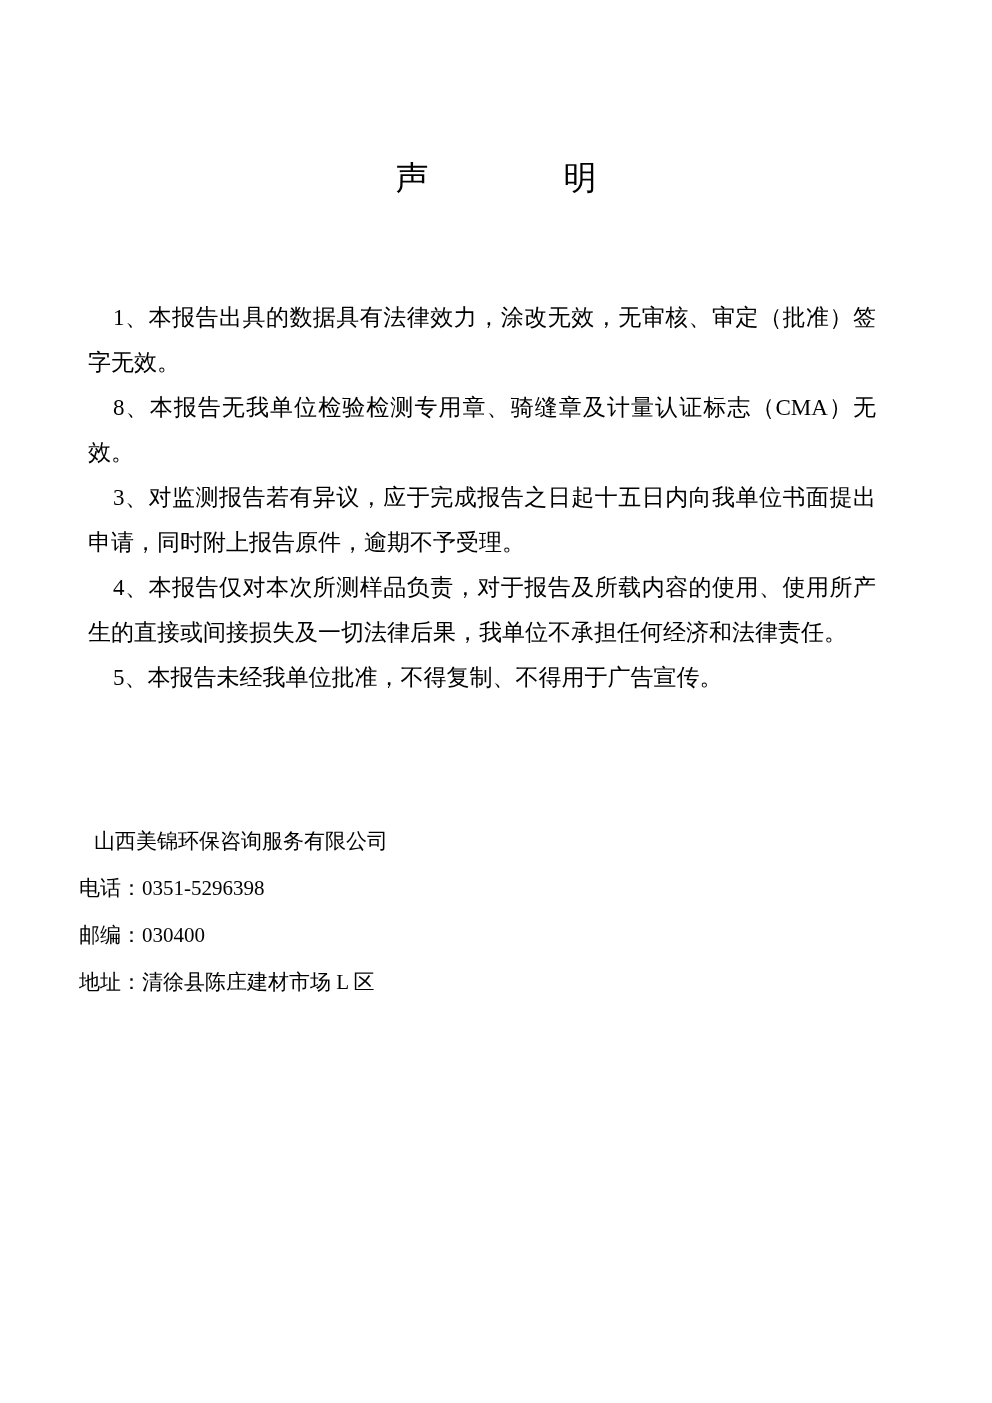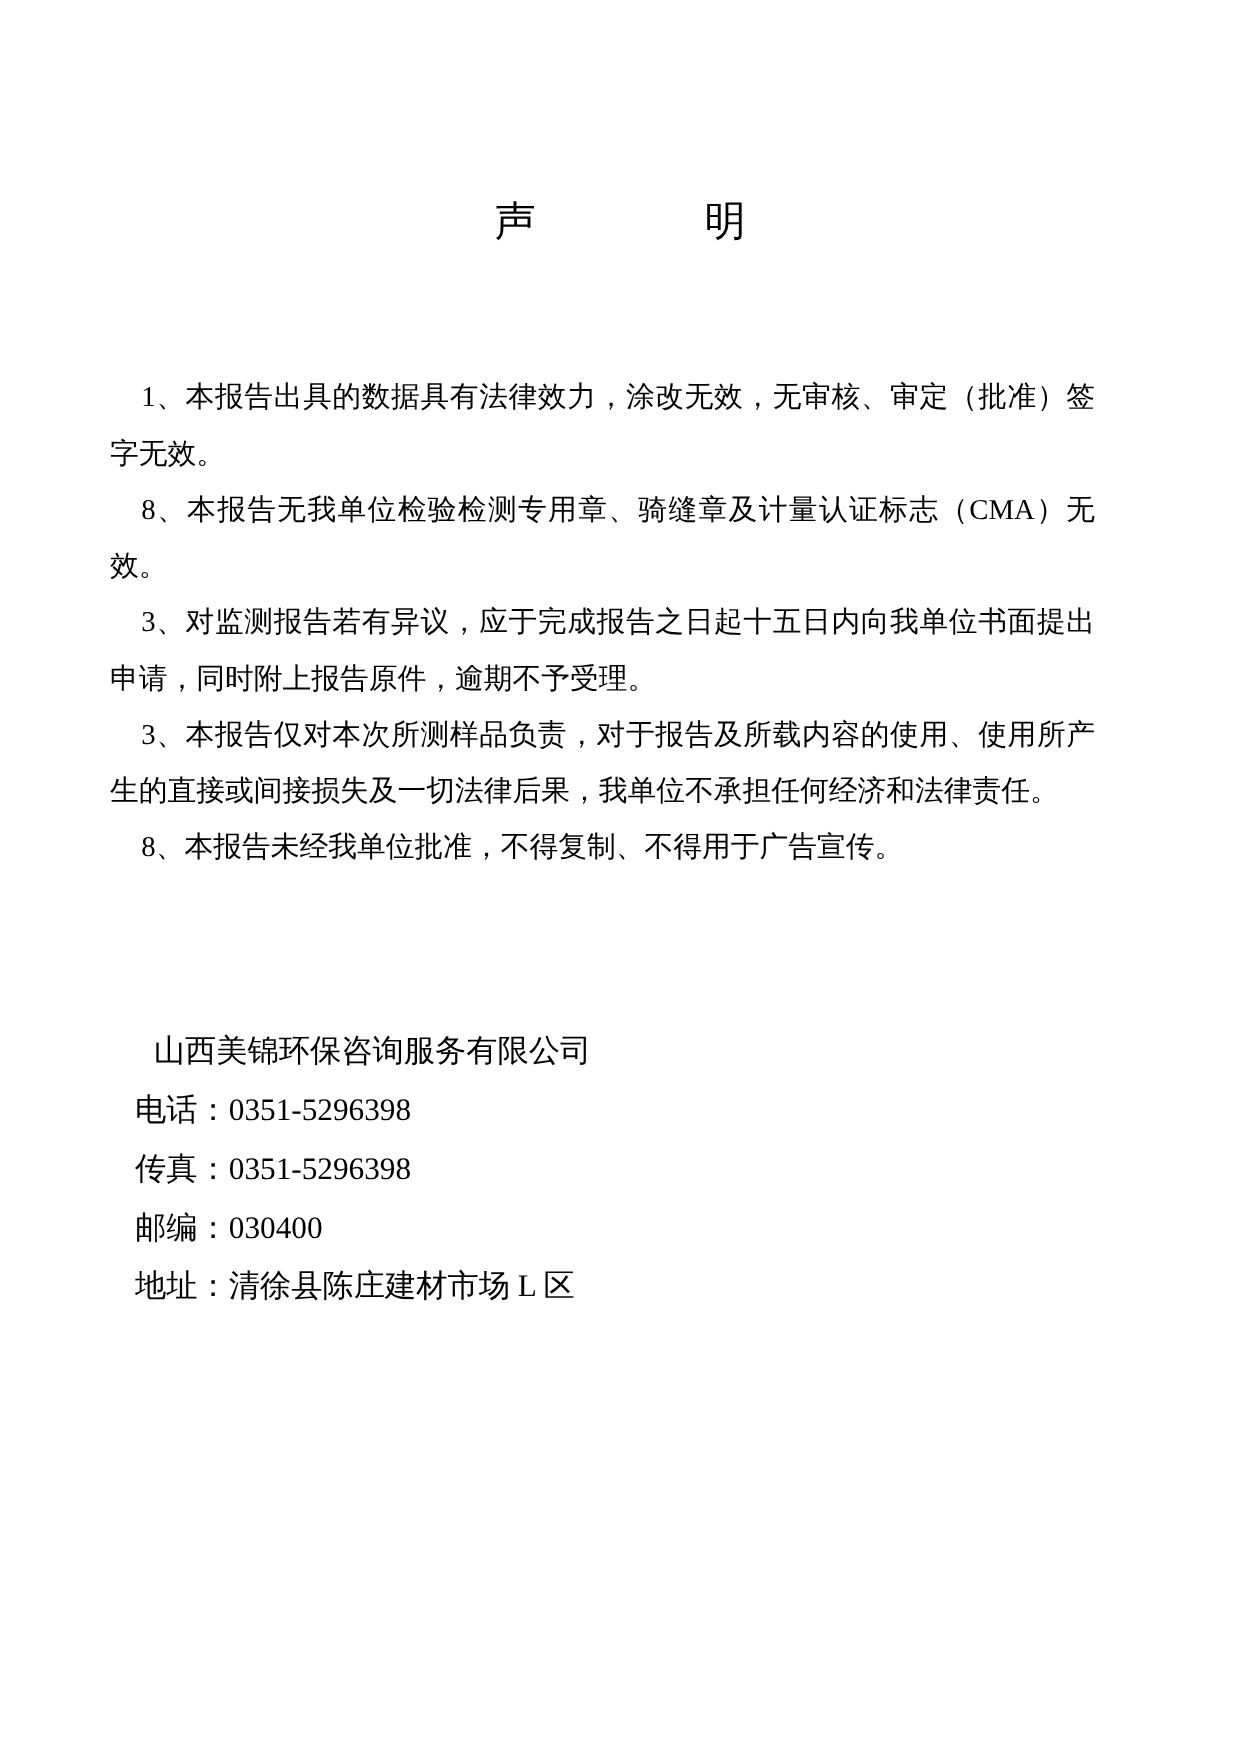--- a/index.html
+++ b/index.html
@@ -34,22 +34,22 @@
     font-size: 23px;
     line-height: 45px;
     text-align: justify;
   }
   .statements p {
     margin: 0;
     text-indent: 25px;
   }
   .footer {
     margin-top: 118px;
-    padding-left: 108px;
-    font-size: 25px;
+    padding-left: 79px;
+    font-size: 21px;
     line-height: 47px;
   }
   .footer p {
     margin: 0;
   }
   .footer .company {
     text-indent: 15px;
   }
 </style>
 </head>
@@ -59,25 +59,24 @@
 
   <div class="title">
     <span>声</span>
     <span>明</span>
   </div>
 
   <div class="statements">
     <p>1、本报告出具的数据具有法律效力，涂改无效，无审核、审定（批准）签字无效。</p>
     <p>8、本报告无我单位检验检测专用章、骑缝章及计量认证标志（CMA）无效。</p>
     <p>3、对监测报告若有异议，应于完成报告之日起十五日内向我单位书面提出申请，同时附上报告原件，逾期不予受理。</p>
-    <p>3、本报告仅对本次所测样品负责，对于报告及所载内容的使用、使用所产生的直接或间接损失及一切法律后果，我单位不承担任何经济和法律责任。</p>
-    <p>8、本报告未经我单位批准，不得复制、不得用于广告宣传。</p>
+    <p>4、本报告仅对本次所测样品负责，对于报告及所载内容的使用、使用所产生的直接或间接损失及一切法律后果，我单位不承担任何经济和法律责任。</p>
+    <p>5、本报告未经我单位批准，不得复制、不得用于广告宣传。</p>
   </div>
 
   <div class="footer">
     <p class="company">山西美锦环保咨询服务有限公司</p>
     <p class="contact-line"><span>电话：</span><span>0351-5296398</span></p>
-    <p class="contact-line"><span>传真：</span><span>0351-5296398</span></p>
     <p class="contact-line"><span>邮编：</span><span>030400</span></p>
     <p class="contact-line"><span>地址：</span><span>清徐县陈庄建材市场 L 区</span></p>
   </div>
 
 </div>
 
 </body></html>

